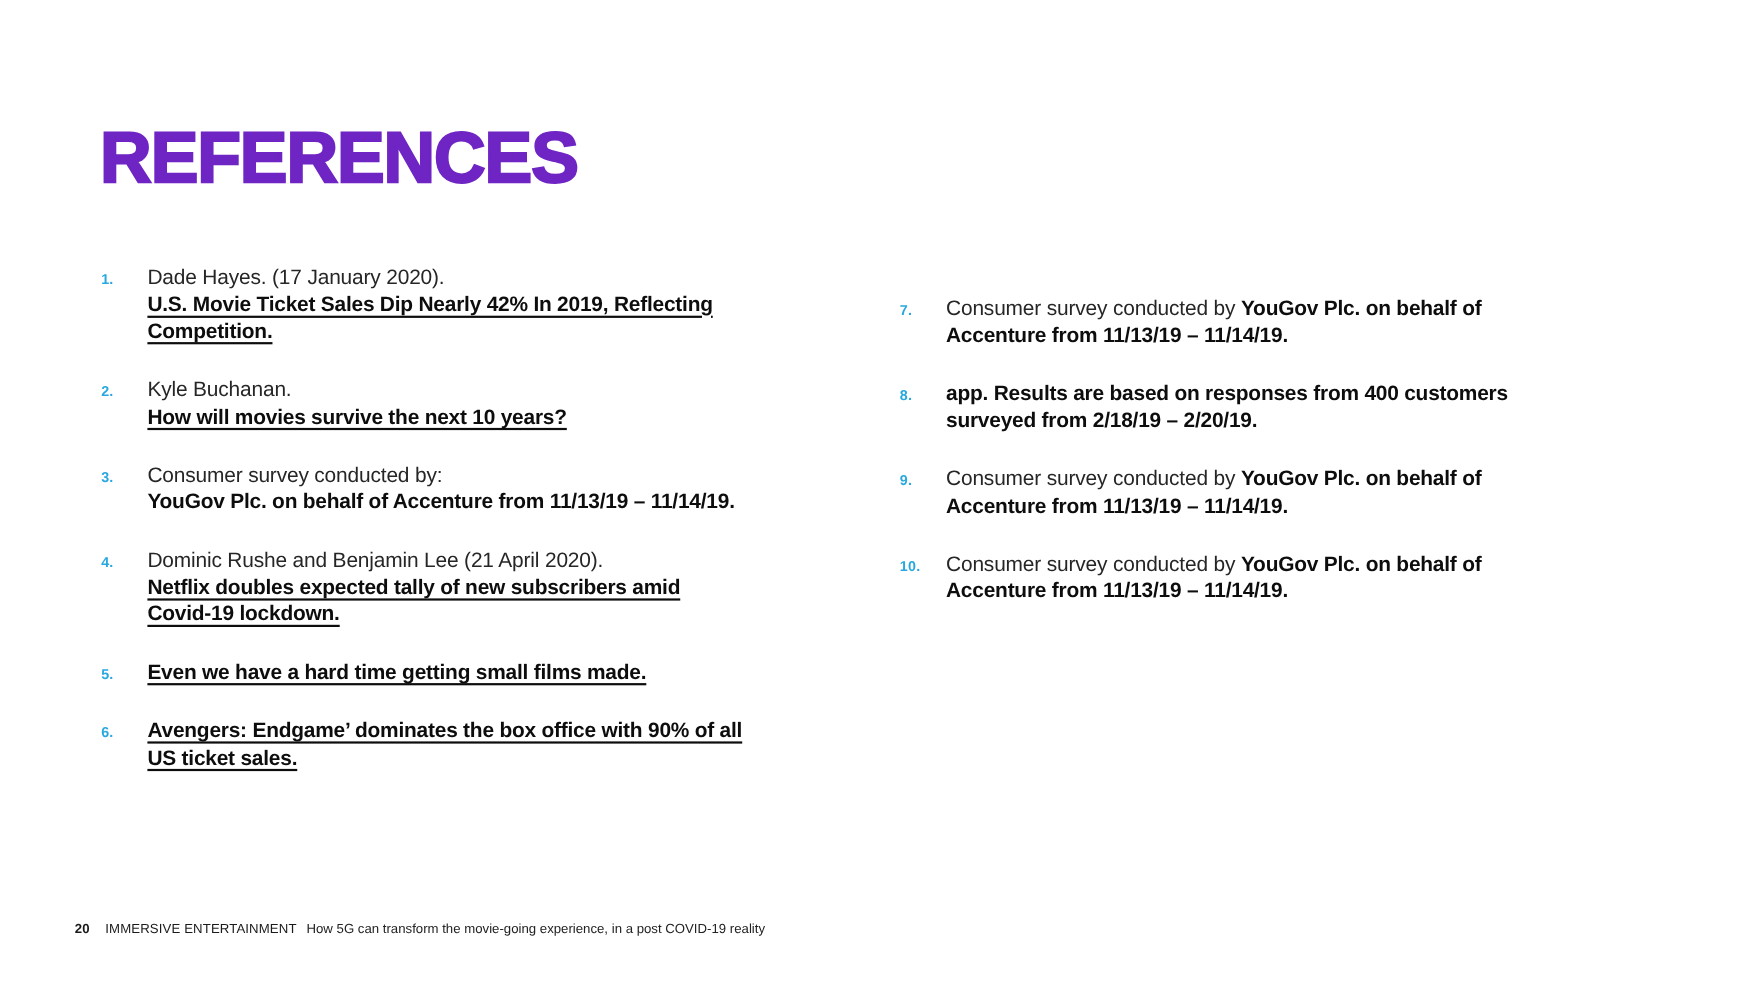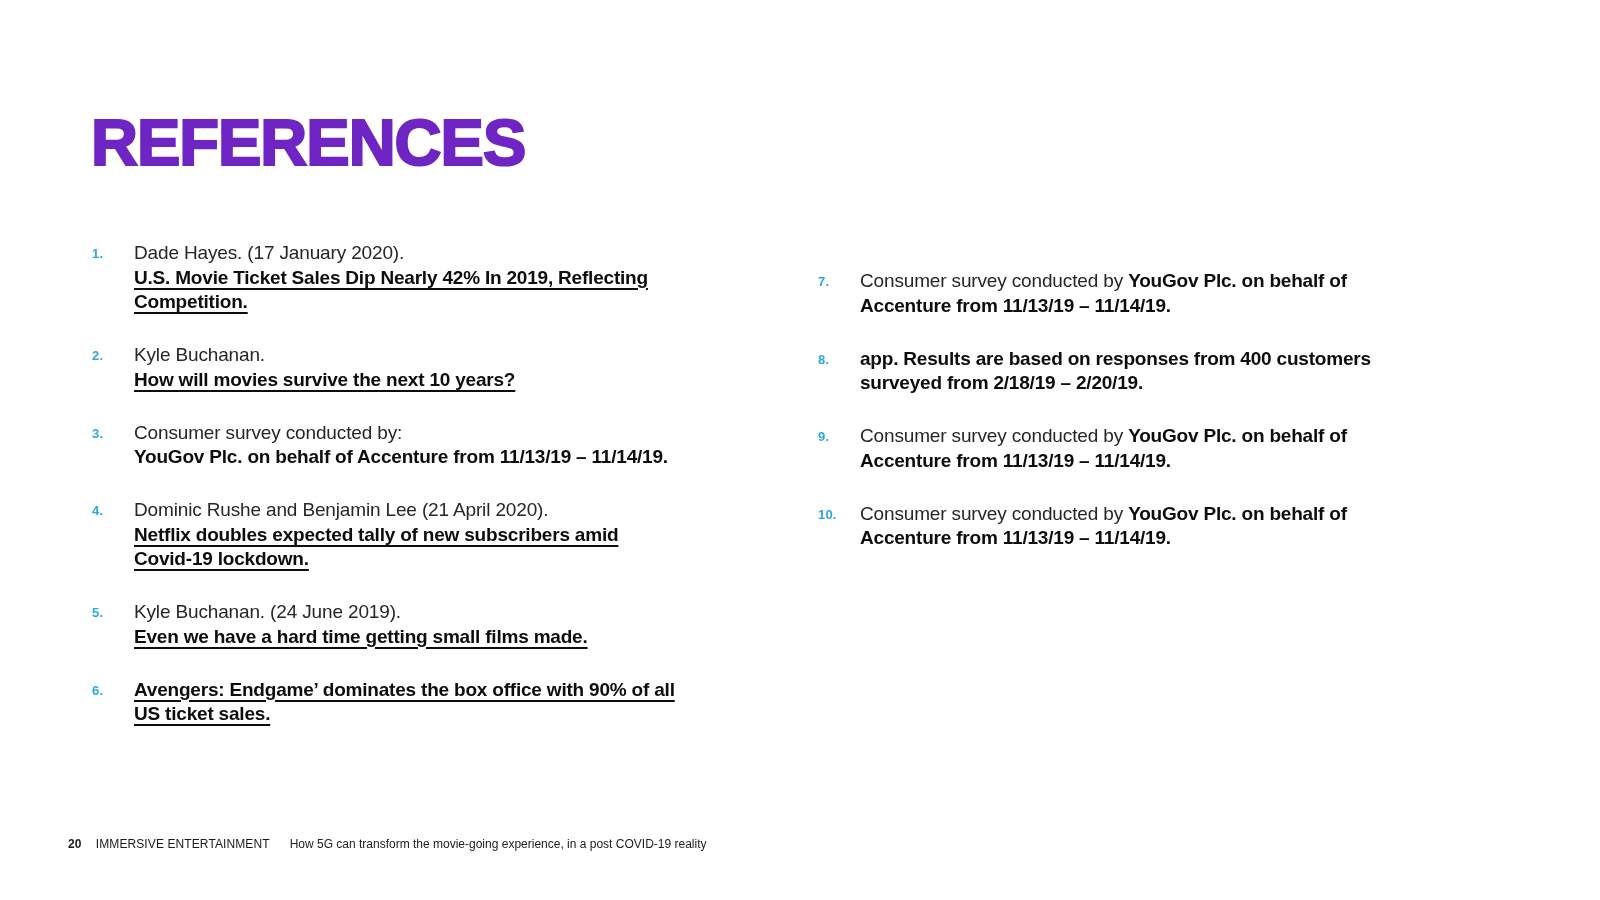--- a/index.html
+++ b/index.html
@@ -61,21 +61,21 @@
     position: absolute;
     left: 68px;
     top: 837px;
     font-size: 12px;
     line-height: 15px;
     color: #1a1a1a;
     white-space: nowrap;
   }
   .footer .page-num { font-weight: 700; margin-right: 14px; letter-spacing: 0.2px; }
   .footer .footer-label { font-weight: 400; letter-spacing: 0.1px; text-align: right; }
-  .footer .footer-tagline { font-weight: 400; margin-left: 20px; color: #222222; }
+  .footer .footer-tagline { font-weight: 400; margin-left: 9px; color: #222222; }
 </style>
 </head>
 <body>
 
 <div class="slide">
 
   <h1 class="page-title">REFERENCES</h1>
 
   <div class="ref-col ref-col-left">
       <div class="ref-item">
@@ -104,21 +104,20 @@
         <div class="ref-num">4.</div>
         <div class="ref-body">
           <div class="ref-line"><span class="seg">Dominic Rushe and Benjamin Lee (21 April 2020).</span></div>
           <div class="ref-line"><span class="seg bold underline">Netflix doubles expected tally of new subscribers amid</span></div>
           <div class="ref-line"><span class="seg bold underline">Covid-19 lockdown.</span></div>
         </div>
       </div>
       <div class="ref-item">
         <div class="ref-num">5.</div>
         <div class="ref-body">
-          <div class="ref-line"><span class="seg">Kyle Buchanan. (24 June 2019).</span></div>
           <div class="ref-line"><span class="seg bold underline">Even we have a hard time getting small films made.</span></div>
         </div>
       </div>
       <div class="ref-item">
         <div class="ref-num">6.</div>
         <div class="ref-body">
           <div class="ref-line"><span class="seg bold underline">Avengers: Endgame’ dominates the box office with 90% of all</span></div>
           <div class="ref-line"><span class="seg bold underline">US ticket sales.</span></div>
         </div>
       </div>

